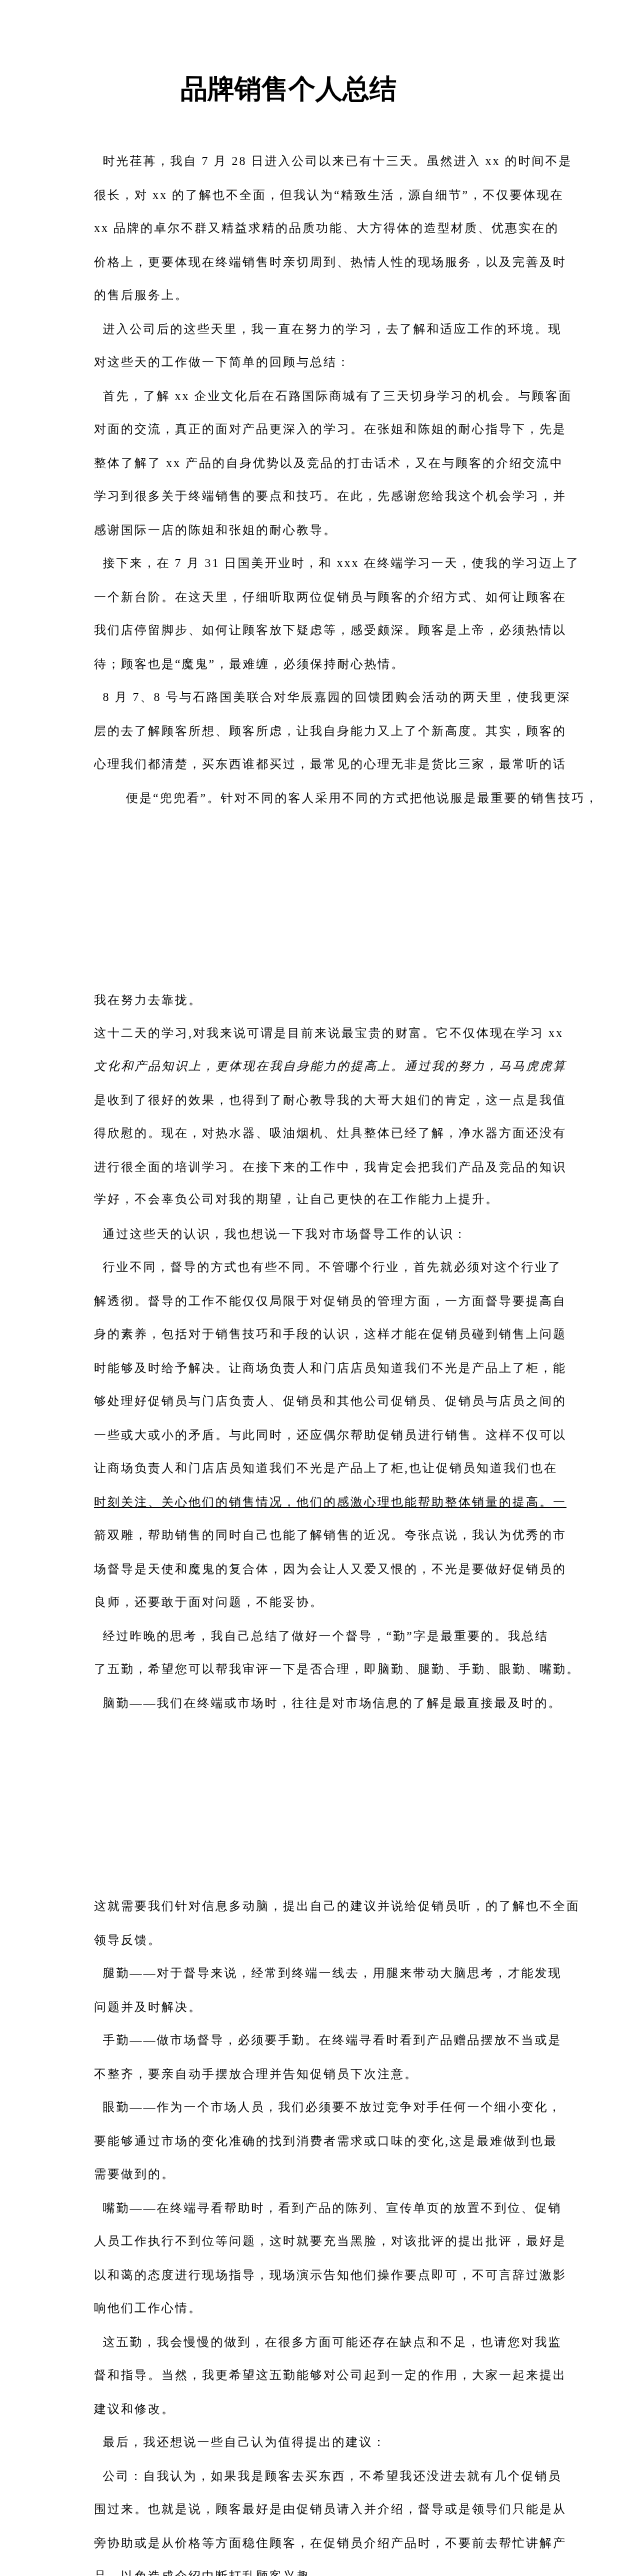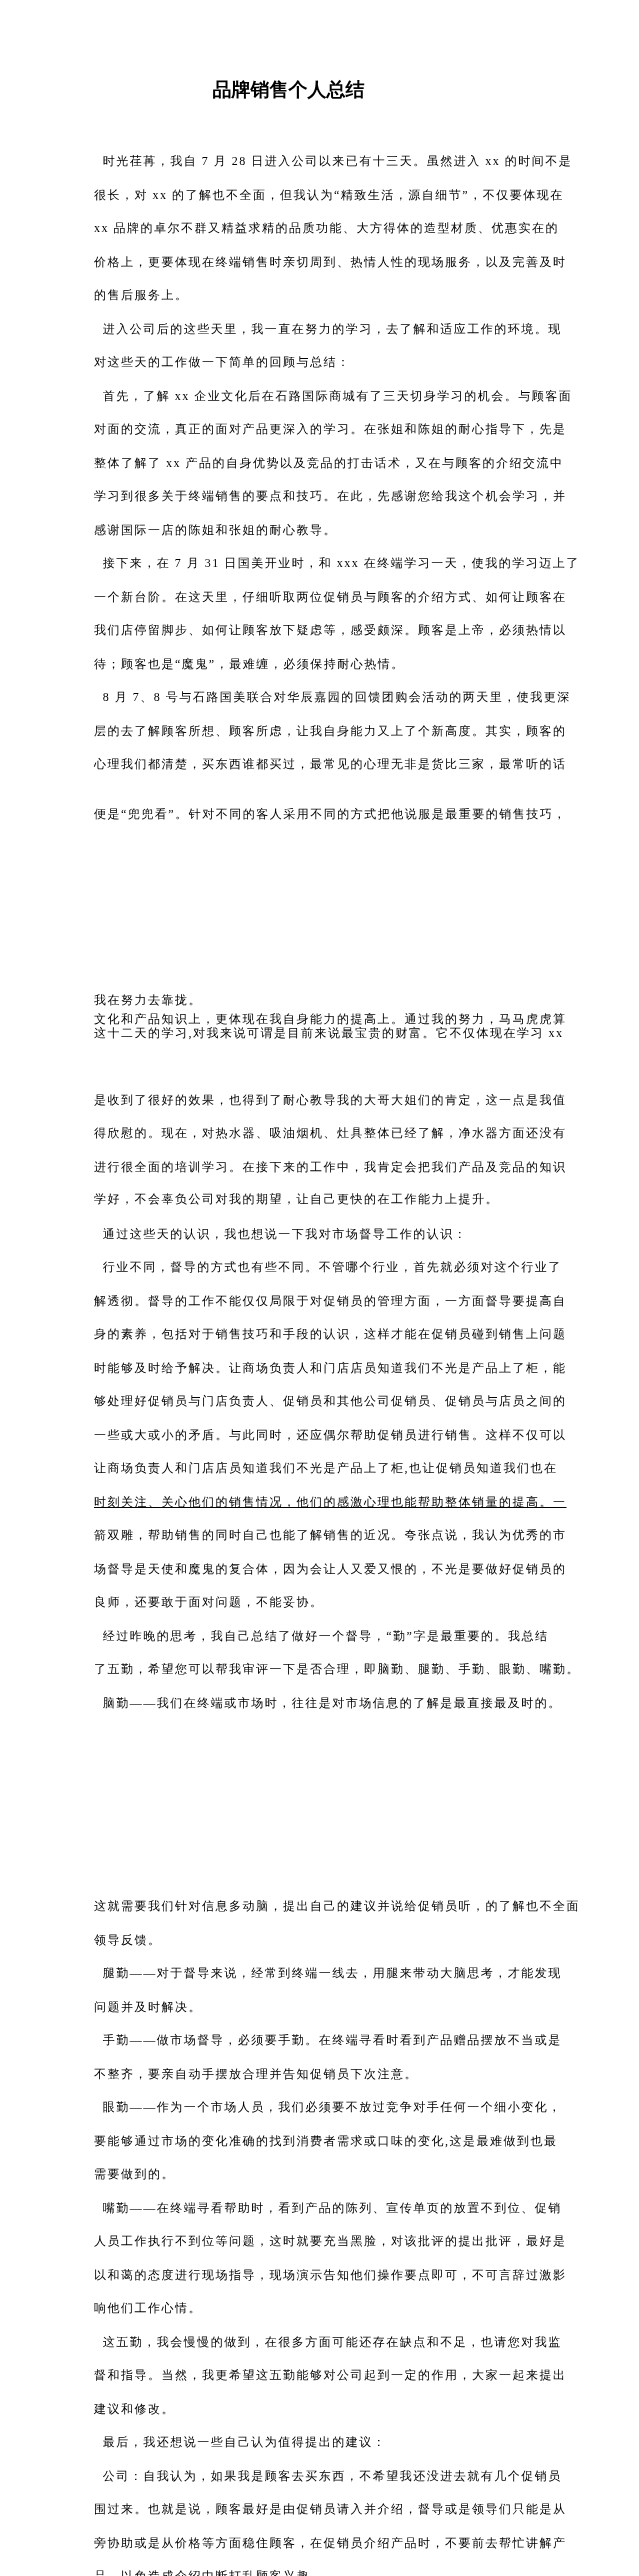--- a/index.html
+++ b/index.html
@@ -15,21 +15,21 @@
     color: #000000;
     font-family: "Liberation Serif", "DejaVu Serif", serif;
     overflow: hidden;
   }
   .doc-title {
     position: absolute;
     top: 74px;
     left: 0;
     width: 577px;
     text-align: center;
-    font-size: 19px;
+    font-size: 27px;
     font-weight: bold;
     line-height: 31px;
     white-space: nowrap;
   }
   .text-line {
     position: absolute;
     left: 94px;
     height: 33px;
     line-height: 33px;
     font-size: 12px;
@@ -58,24 +58,24 @@
       <div class="text-line" style="top: 447px;">整体了解了 xx 产品的自身优势以及竞品的打击话术，又在与顾客的介绍交流中</div>
       <div class="text-line" style="top: 480px;">学习到很多关于终端销售的要点和技巧。在此，先感谢您给我这个机会学习，并</div>
       <div class="text-line" style="top: 514px;">感谢国际一店的陈姐和张姐的耐心教导。</div>
       <div class="text-line indent" style="top: 547px;">接下来，在 7 月 31 日国美开业时，和 xxx 在终端学习一天，使我的学习迈上了</div>
       <div class="text-line" style="top: 581px;">一个新台阶。在这天里，仔细听取两位促销员与顾客的介绍方式、如何让顾客在</div>
       <div class="text-line" style="top: 614px;">我们店停留脚步、如何让顾客放下疑虑等，感受颇深。顾客是上帝，必须热情以</div>
       <div class="text-line" style="top: 648px;">待；顾客也是“魔鬼”，最难缠，必须保持耐心热情。</div>
       <div class="text-line indent" style="top: 681px;">8 月 7、8 号与石路国美联合对华辰嘉园的回馈团购会活动的两天里，使我更深</div>
       <div class="text-line" style="top: 715px;">层的去了解顾客所想、顾客所虑，让我自身能力又上了个新高度。其实，顾客的</div>
       <div class="text-line" style="top: 748px;">心理我们都清楚，买东西谁都买过，最常见的心理无非是货比三家，最常听的话</div>
-      <div class="text-line" style="top: 798px;">便是“兜兜看”。针对不同的客人采用不同的方式把他说服是最重要的销售技巧，</div>
+      <div class="text-line" style="top: 782px; margin-left: 32px;">便是“兜兜看”。针对不同的客人采用不同的方式把他说服是最重要的销售技巧，</div>
       <div class="text-line" style="top: 984px;">我在努力去靠拢。</div>
       <div class="text-line" style="top: 1017px;">这十二天的学习,对我来说可谓是目前来说最宝贵的财富。它不仅体现在学习 xx</div>
-      <div class="text-line" style="top: 1003px;">文化和产品知识上，更体现在我自身能力的提高上。通过我的努力，马马虎虎算</div>
+      <div class="text-line" style="top: 1050px; font-style: italic;">文化和产品知识上，更体现在我自身能力的提高上。通过我的努力，马马虎虎算</div>
       <div class="text-line" style="top: 1084px;">是收到了很好的效果，也得到了耐心教导我的大哥大姐们的肯定，这一点是我值</div>
       <div class="text-line" style="top: 1117px;">得欣慰的。现在，对热水器、吸油烟机、灶具整体已经了解，净水器方面还没有</div>
       <div class="text-line" style="top: 1151px;">进行很全面的培训学习。在接下来的工作中，我肯定会把我们产品及竞品的知识</div>
       <div class="text-line" style="top: 1184px; font-family: Liberation Mono, monospace;">学好，不会辜负公司对我的期望，让自己更快的在工作能力上提升。</div>
       <div class="text-line indent" style="top: 1218px;">通过这些天的认识，我也想说一下我对市场督导工作的认识：</div>
       <div class="text-line indent" style="top: 1251px;">行业不同，督导的方式也有些不同。不管哪个行业，首先就必须对这个行业了</div>
       <div class="text-line" style="top: 1285px;">解透彻。督导的工作不能仅仅局限于对促销员的管理方面，一方面督导要提高自</div>
       <div class="text-line" style="top: 1318px;">身的素养，包括对于销售技巧和手段的认识，这样才能在促销员碰到销售上问题</div>
       <div class="text-line" style="top: 1352px;">时能够及时给予解决。让商场负责人和门店店员知道我们不光是产品上了柜，能</div>
       <div class="text-line" style="top: 1385px;">够处理好促销员与门店负责人、促销员和其他公司促销员、促销员与店员之间的</div>

